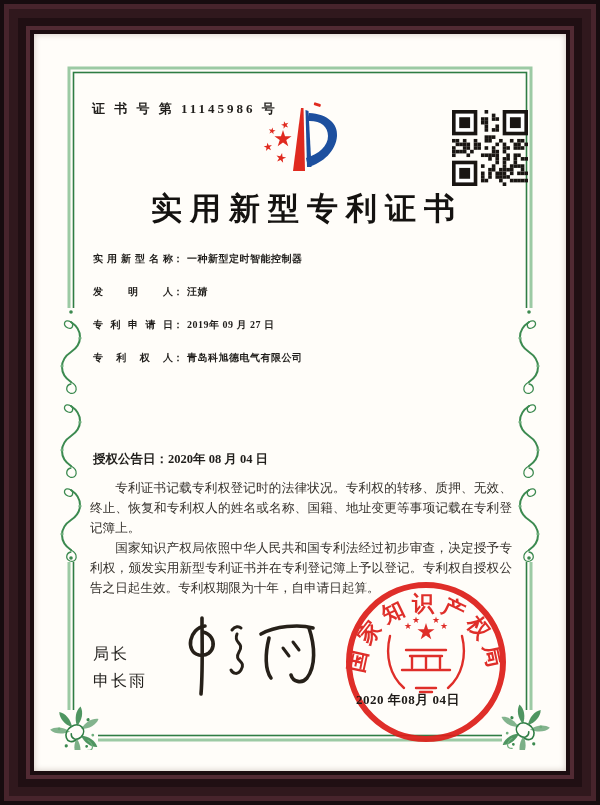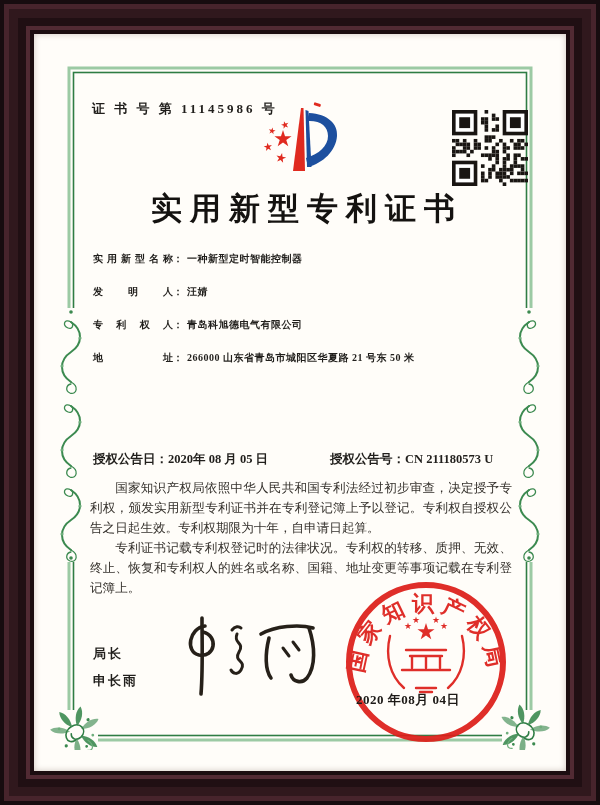--- a/index.html
+++ b/index.html
@@ -25,21 +25,21 @@
          letter-spacing:8px;color:#141210;}
   .fields{left:93px;top:252px;width:430px;font-size:10px;font-weight:700;}
   .field-row{height:33px;white-space:nowrap;}
   .flabel{display:inline-block;width:80px;text-align:justify;text-align-last:justify;vertical-align:top;}
   .fcolon{display:inline-block;width:14px;}
   .fvalue{letter-spacing:.5px;}
   .grant-row{left:93px;top:451px;width:440px;font-size:12.5px;font-weight:700;display:flex;white-space:nowrap;}
   .grant-left{width:237px;}
   .paras{left:90px;top:478px;width:422px;font-size:12.6px;line-height:20px;text-align:justify;color:#35312c;}
   .paras p{margin:0;text-indent:2em;}
-  .signer{left:93px;top:640px;font-size:13px;font-weight:700;line-height:27px;letter-spacing:2px;}
+  .signer{left:93px;top:640px;font-size:16px;font-weight:400;line-height:27px;letter-spacing:2px;}
   .seal-date{left:356px;top:691px;width:130px;font-size:13px;font-weight:700;color:#1d1a17;
              letter-spacing:.5px;white-space:nowrap;}
   svg{display:block;}
 </style>
 </head>
 <body>
 
 <div class="stage">
 
   <div class="frame-l1"></div>
@@ -257,39 +257,36 @@
     <div class="abs title">实用新型专利证书</div>
 
     <div class="abs fields">
       <div class="field-row">
         <span class="flabel">实用新型名称</span><span class="fcolon">：</span><span class="fvalue">一种新型定时智能控制器</span>
       </div>
       <div class="field-row">
         <span class="flabel">发明人</span><span class="fcolon">：</span><span class="fvalue">汪婧</span>
       </div>
       <div class="field-row">
+        <span class="flabel">专利申请日</span><span class="fcolon">：</span><span class="fvalue">2019年 09 月 27 日</span>
+      </div>
+      <div class="field-row">
         <span class="flabel">专利权人</span><span class="fcolon">：</span><span class="fvalue">青岛科旭德电气有限公司</span>
-      </div>
-      <div class="field-row">
-        <span class="flabel">地址</span><span class="fcolon">：</span><span class="fvalue">266000 山东省青岛市城阳区华夏路 21 号东 50 米</span>
       </div>
     </div>
 
     <div class="abs grant-row">
       <div class="grant-left">
-        <span>授权公告日</span><span>：</span><span>2020年 08 月 05 日</span>
-      </div>
-      <div>
-        <span>授权公告号</span><span>：</span><span>CN 211180573 U</span>
+        <span>授权公告日</span><span>：</span><span>2020年 08 月 04 日</span>
       </div>
     </div>
 
     <div class="abs paras">
+      <p>专利证书记载专利权登记时的法律状况。专利权的转移、质押、无效、终止、恢复和专利权人的姓名或名称、国籍、地址变更等事项记载在专利登记簿上。</p>
       <p>国家知识产权局依照中华人民共和国专利法经过初步审查，决定授予专利权，颁发实用新型专利证书并在专利登记簿上予以登记。专利权自授权公告之日起生效。专利权期限为十年，自申请日起算。</p>
-      <p>专利证书记载专利权登记时的法律状况。专利权的转移、质押、无效、终止、恢复和专利权人的姓名或名称、国籍、地址变更等事项记载在专利登记簿上。</p>
     </div>
 
     <div class="abs signer">
       <div>局长</div>
       <div>申长雨</div>
     </div>
 
     <svg class="abs" style="left:175px;top:612px;" width="160" height="100" viewBox="0 0 160 100">
       <g stroke="#262019" fill="none" stroke-linecap="round" stroke-width="3.6">
         <path d="M30,14 C14,16 10,40 24,43 C40,46 44,24 28,20"></path>

